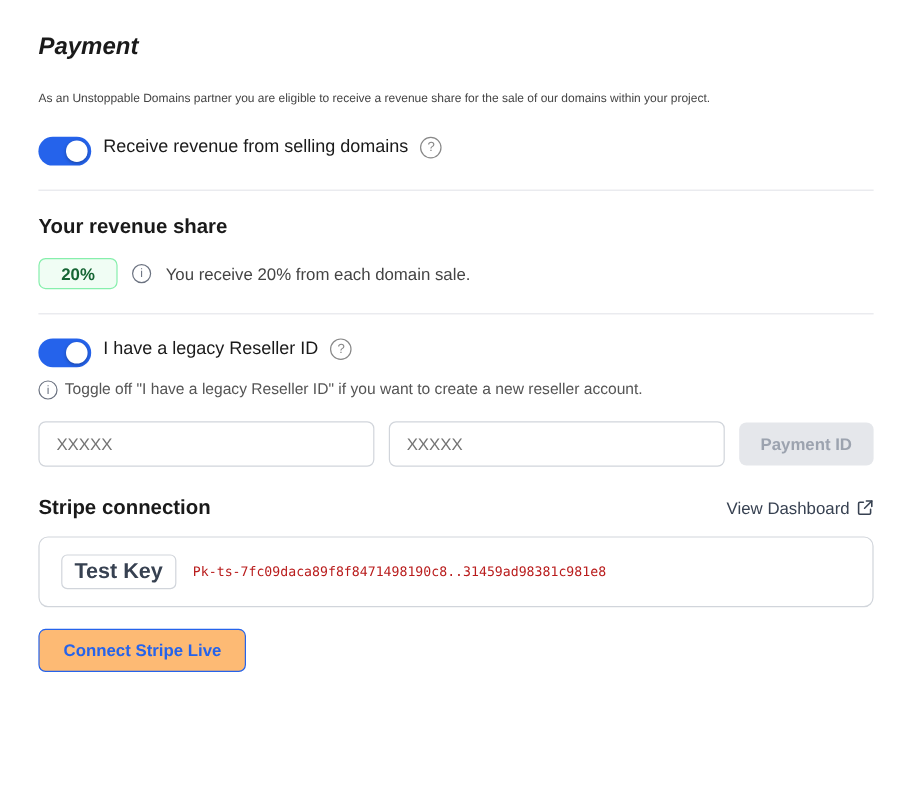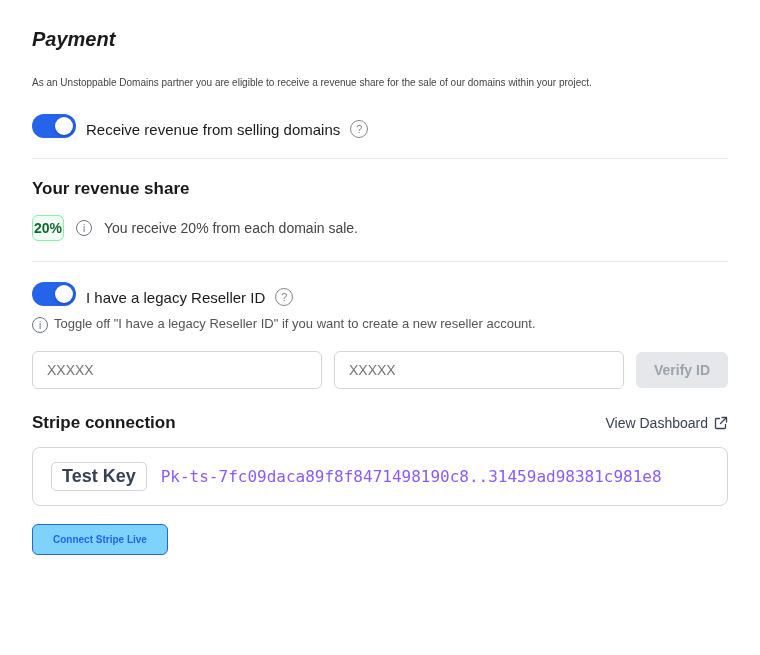--- a/index.html
+++ b/index.html
@@ -28,21 +28,21 @@
 
     .section-row {
       display: flex;
       align-items: center;
       justify-content: space-between;
       margin-bottom: 20px;
     }
 
     .section-row-left {
       display: flex;
-      align-items: flex-end;
+      align-items: flex-start;
       gap: 10px;
     }
 
     
     .toggle-wrapper {
       position: relative;
       width: 44px;
       height: 24px;
       flex-shrink: 0;
     }
@@ -114,21 +114,21 @@
       gap: 12px;
       margin-bottom: 4px;
     }
 
     .badge-20 {
       background: #f0fdf4;
       border: 1.5px solid #86efac;
       color: #166534;
       font-size: 14px;
       font-weight: 700;
-      padding: 4px 1px;
+      padding: 4px 18px;
       border-radius: 6px;
     }
 
     .info-icon {
       width: 16px;
       height: 16px;
       border: 1.5px solid #6b7280;
       border-radius: 50%;
       display: inline-flex;
       align-items: center;
@@ -227,31 +227,31 @@
       border: 1.5px solid #d1d5db;
       border-radius: 5px;
       font-size: 18px;
       font-weight: 600;
       color: #374151;
       padding: 3px 10px;
       white-space: nowrap;
     }
 
     .key-value {
-      font-size: 16px;
-      color: #8b5cf6;
+      font-size: 11px;
+      color: #b91c1c;
       font-family: monospace;
       word-break: break-all;
     }
 
     .btn-stripe-live {
       border: 1.5px solid #2563eb;
-      background: #7dd3fc;
+      background: #fdba74;
       color: #2563eb;
-      font-size: 10px;
+      font-size: 14px;
       font-weight: 600;
       padding: 9px 20px;
       border-radius: 6px;
       cursor: pointer;
     }
   </style>
 </head>
 <body>
 
 
@@ -296,21 +296,21 @@
 
 <div class="toggle-note">
   <div class="info-icon" style="margin-top:1px;">i</div>
   <span>Toggle off "I have a legacy Reseller ID" if you want to create a new reseller account.</span>
 </div>
 
 
 <div class="input-row">
   <input class="text-input" type="text" value="" placeholder="XXXXX" style="">
   <input class="text-input" type="text" value="" placeholder="XXXXX" style="">
-  <button class="btn-verify">Verify ID</button>
+  <button class="btn-verify">Payment ID</button>
 </div>
 
 
 <div class="stripe-header">
   <h2 class="stripe-heading">Stripe connection</h2>
   <a class="view-dashboard-link">
     <span>View Dashboard</span>
     <span class="external-icon">
       <svg width="14" height="14" viewBox="0 0 14 14" fill="none" xmlns="http://www.w3.org/2000/svg">
         <path d="M5.5 2.5H2.5C1.95 2.5 1.5 2.95 1.5 3.5V11.5C1.5 12.05 1.95 12.5 2.5 12.5H10.5C11.05 12.5 11.5 12.05 11.5 11.5V8.5" stroke="#374151" stroke-width="1.3" stroke-linecap="round"></path>

